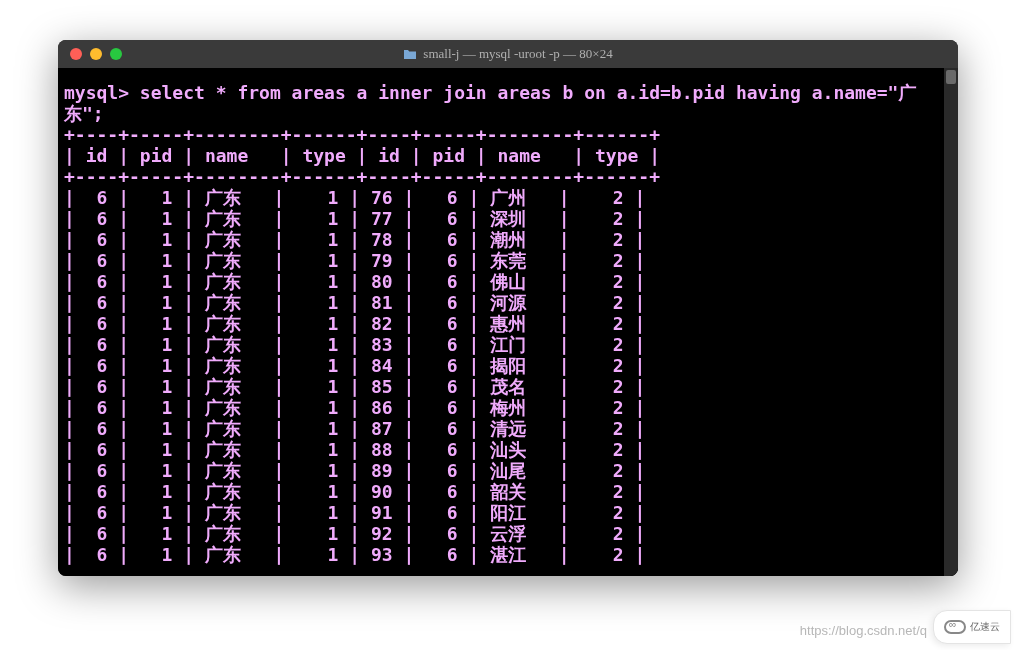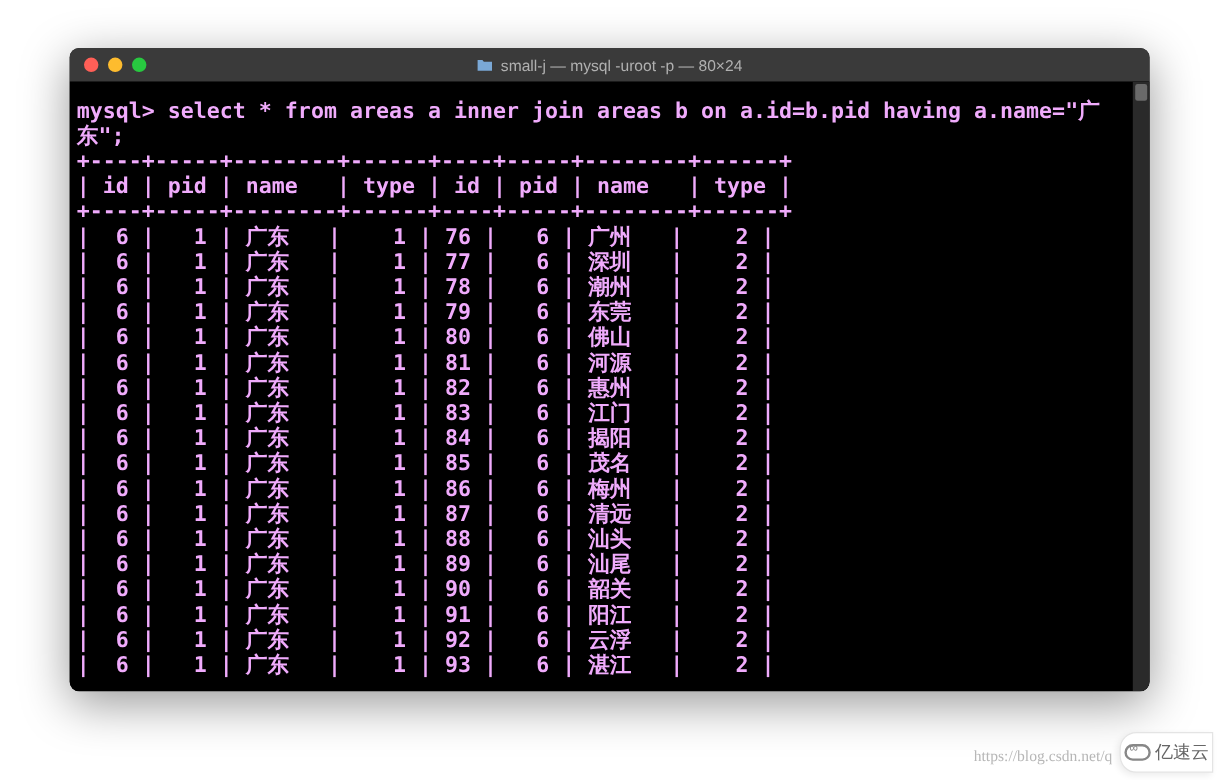--- a/index.html
+++ b/index.html
@@ -41,21 +41,21 @@
     }
     .close-dot { background: #ff5f57; }
     .min-dot { background: #febc2e; }
     .max-dot { background: #28c840; }
     .title-text {
       position: absolute;
       left: 0; right: 0;
       text-align: center;
       color: #b0b0b0;
       font-size: 13px;
-      font-family: Liberation Sans, sans-serif;
+      font-family: Liberation Serif, serif;
       display: flex;
       justify-content: center;
       align-items: center;
       gap: 6px;
       pointer-events: none;
     }
     .folder-icon svg { display: block; }
     .terminal-body {
       background: #000000;
       height: calc(100% - 28px);
@@ -87,21 +87,21 @@
       font-weight: bold;
       white-space: pre;
       letter-spacing: 0;
     }
     .watermark {
       position: absolute;
       right: 90px;
       bottom: 12px;
       color: #b7b7b7;
       font-size: 13px;
-      font-family: Liberation Serif, serif;
+      font-family: Liberation Sans, sans-serif;
     }
     .logo-badge {
       position: absolute;
       right: 6px;
       bottom: 6px;
       width: 78px;
       height: 34px;
       background: #fff;
       border: 1px solid #e4e4e4;
       border-radius: 14px 0 0 14px;
@@ -118,21 +118,21 @@
       position: relative;
     }
     .logo-cloud::after {
       content: '∞';
       position: absolute;
       top: -3px; left: 3px;
       font-size: 11px;
       color: #888;
     }
     .logo-text {
-      font-size: 15px;
+      font-size: 10px;
       color: #666;
       font-family: "Microsoft YaHei", sans-serif;
     }
   </style>
 </head>
 <body>
 
 <div class="terminal-window">
   <div class="titlebar">
     <div class="traffic-lights">

